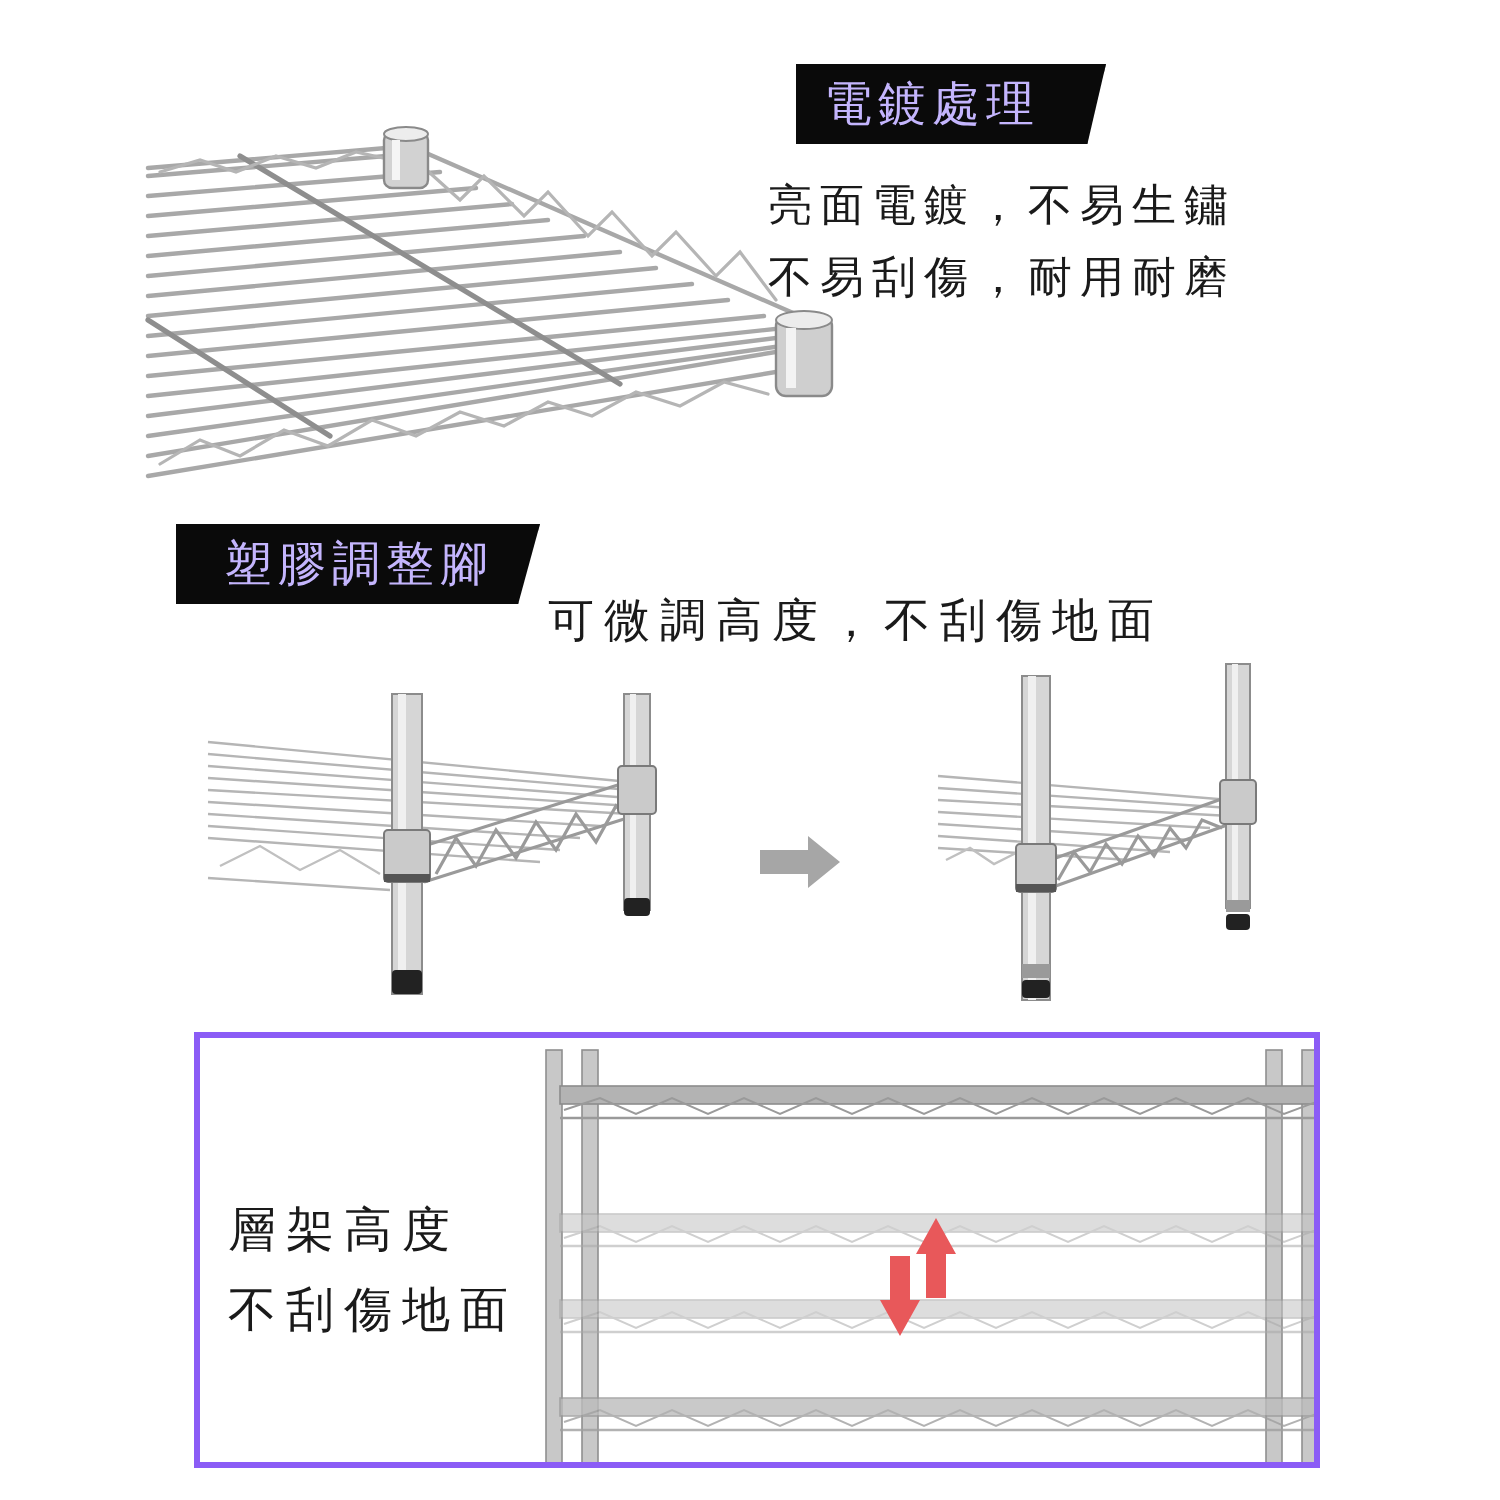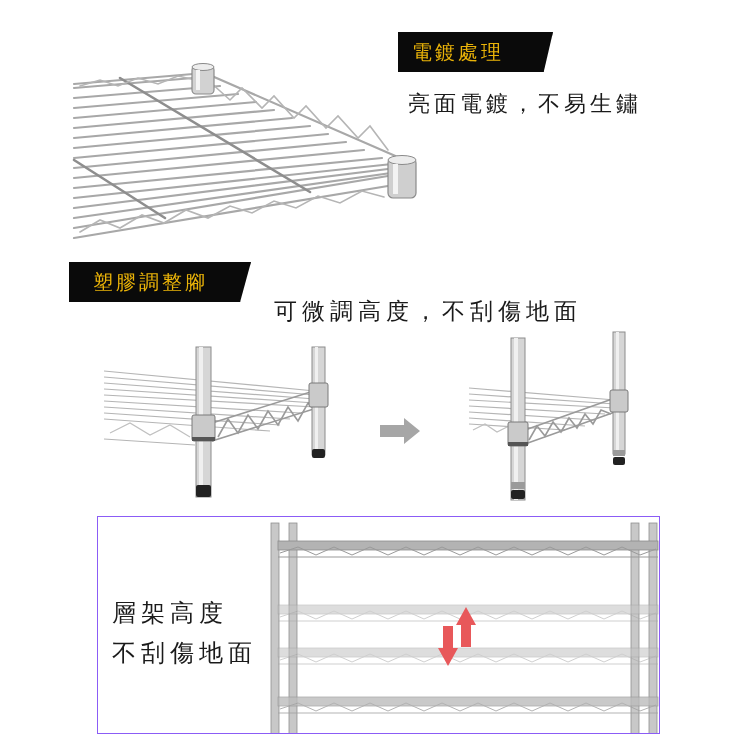--- a/index.html
+++ b/index.html
@@ -1,28 +1,28 @@
 <!DOCTYPE html>
 <html><head>
 <meta charset="utf-8">
 <style>
   html, body { margin: 0; padding: 0; background: #ffffff; }
   body { width: 750px; height: 750px; position: relative; overflow: hidden; font-family: "DejaVu Serif", "Liberation Serif", serif; color: #1a1a1a; }
   .abs { position: absolute; }
 
   
-  .tag { position: absolute; background: #0a0a0a; color: #eab308; font-size: 20px; letter-spacing: 3px; line-height: 40px; height: 40px; padding-left: 14px; box-sizing: border-box; clip-path: polygon(0 0, 100% 0, 94% 100%, 0 100%); box-shadow: 0 0 0 1px #777; }
+  .tag { position: absolute; background: #0a0a0a; color: #c4b5fd; font-size: 24px; letter-spacing: 3px; line-height: 40px; height: 40px; padding-left: 14px; box-sizing: border-box; clip-path: polygon(0 0, 100% 0, 94% 100%, 0 100%); box-shadow: 0 0 0 1px #777; }
   .tag span { display: inline-block; }
 
   .body-text { position: absolute; font-size: 22px; letter-spacing: 4px; line-height: 36px; color: #1a1a1a; }
 
   
   svg { display: block; }
 
-  .panel { position: absolute; left: 97px; top: 516px; width: 563px; height: 218px; border: 1px solid #8b5cf6; box-sizing: border-box; background: #ffffff; overflow: hidden; }
+  .panel { position: absolute; left: 97px; top: 516px; width: 563px; height: 218px; border: 3px solid #8b5cf6; box-sizing: border-box; background: #ffffff; overflow: hidden; }
   .panel-text { position: absolute; left: 14px; top: 76px; font-size: 24px; letter-spacing: 5px; line-height: 40px; color: #1a1a1a; }
 </style>
 </head>
 <body>
 
 <div class="abs" style="left:70px; top:60px; width:360px; height:185px;">
   <svg width="360" height="185" viewBox="0 0 360 185">
     <g stroke="#a8a8a8" stroke-width="2.2" fill="none" stroke-linecap="round">
 
       <line x1="4" y1="24" x2="135" y2="13"></line>
@@ -64,25 +64,26 @@
       <ellipse cx="332" cy="100" rx="14" ry="4.5" fill="#ececec" stroke="#8a8a8a" stroke-width="1"></ellipse>
       <rect x="323" y="104" width="5" height="30" fill="#f3f3f3"></rect>
     </g>
   </svg>
 </div>
 
 <div class="tag" style="left:398px; top:32px; width:155px;">
   <span>電鍍處理</span>
 </div>
 
-<div class="body-text" style="left:408px; top:86px;">
+<div class="body-text" style="left:384px; top:86px;">
   <div>亮面電鍍，不易生鏽</div>
-</div>
-
-<div class="tag" style="left:69px; top:262px; width:182px;padding-left:24px;">
+  <div>不易刮傷，耐用耐磨</div>
+</div>
+
+<div class="tag" style="left:88px; top:262px; width:182px;padding-left:24px;">
   <span>塑膠調整腳</span>
 </div>
 
 <div class="body-text" style="left:274px; top:264px; font-size:23px; letter-spacing:5px;margin-top:29px;">可微調高度，不刮傷地面</div>
 
 <div class="abs" style="left:100px; top:345px; width:235px; height:160px;">
   <svg width="235" height="160" viewBox="0 0 235 160">
     <g stroke="#b5b5b5" stroke-width="1.2" fill="none">
       <line x1="4" y1="26" x2="215" y2="46"></line>
       <line x1="4" y1="32" x2="215" y2="50"></line>

